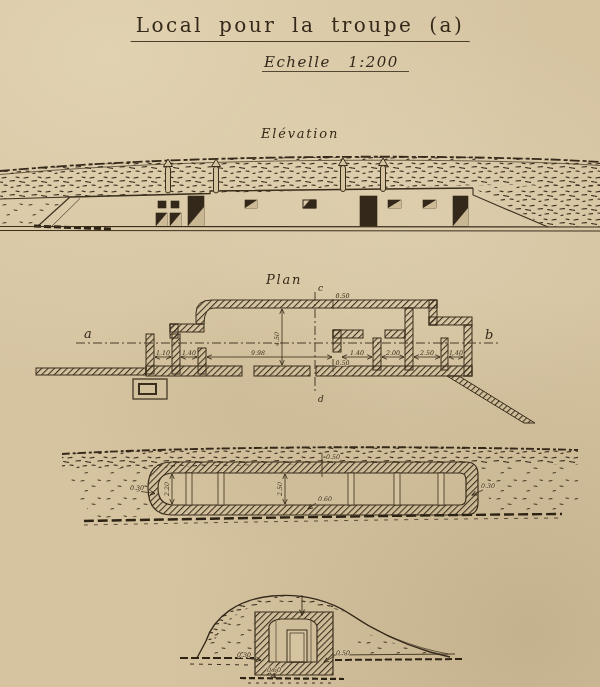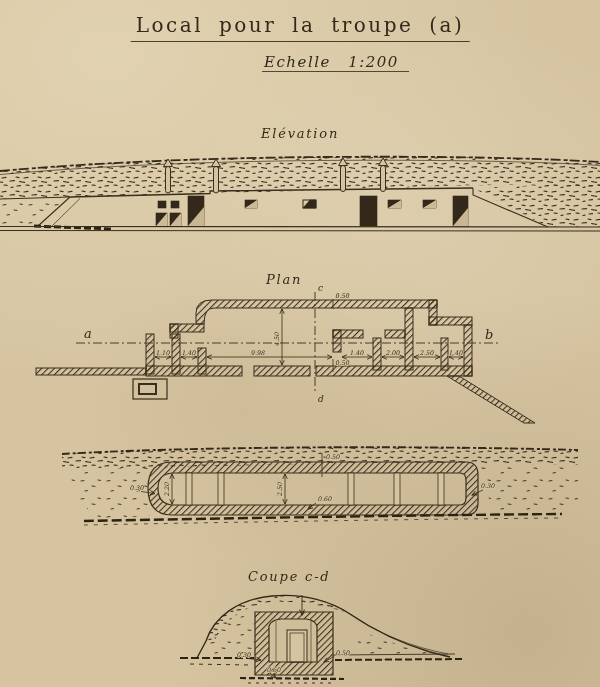--- a/index.html
+++ b/index.html
@@ -226,21 +226,20 @@
       <text class="dimtext" text-anchor="middle" transform="translate(169,48) rotate(-90)">2.20</text>
       <line class="dimline" x1="285" y1="33" x2="285" y2="63" marker-start="url(#arw)" marker-end="url(#arw)"></line>
       <text class="dimtext" text-anchor="middle" transform="translate(282,48) rotate(-90)">2.50</text>
       <text class="dimtext" x="318" y="60">0.60</text>
       <line class="dimline" x1="316" y1="62" x2="308" y2="68" marker-end="url(#arw)"></line>
       <text class="dimtext" x="481" y="47">0.30</text>
       <line class="dimline" x1="483" y1="49" x2="472" y2="54" marker-end="url(#arw)"></line>
     </g>
   </svg>
 
-  <div class="abs script lbl-cd">Coupe c-d</div>
   <svg class="abs" style="top:585px;left:0" width="600" height="102" viewBox="0 0 600 102">
     <g>
       <path d="M206,56 C214,32 238,14 272,11 C305,8 330,16 348,28 C322,20 296,16 274,17 C248,18 222,36 214,58 Z" fill="url(#stip)"></path>
       <path d="M197,73 L206,56 C214,32 238,14 272,11 C305,8 332,17 350,29 C372,44 400,58 430,67 L450,72" fill="none" stroke="#33281a" stroke-width="1.4"></path>
       <path d="M350,29 C378,49 412,62 448,69" fill="none" stroke="#3a2e1d" stroke-width=".7"></path>
     </g>
     <g>
       <path d="M197,73 C202,63 210,52 218,44 C228,35 242,30 254,29 L254,73 Z" fill="url(#stipsp)"></path>
       <path d="M180,73 L256,73" stroke="#2c2314" stroke-width="2" stroke-dasharray="8 3" fill="none"></path>
       <path d="M190,79 L250,80" stroke="#3a2e1d" stroke-width="1" stroke-dasharray="4 5" fill="none"></path>

